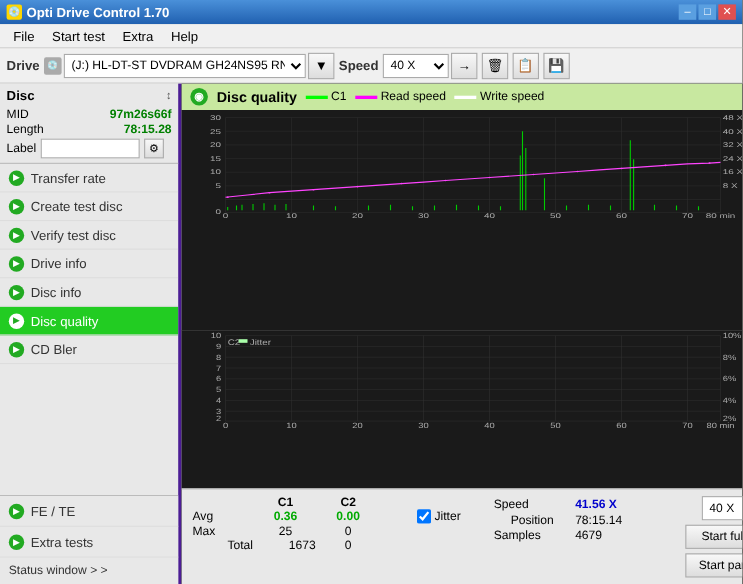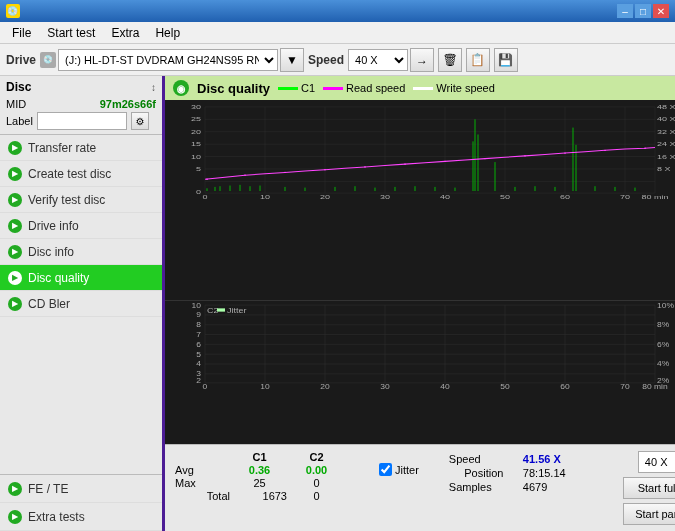--- a/index.html
+++ b/index.html
@@ -345,20 +345,21 @@
       cursor: pointer;
       font-size: 11px;
     }
   </style>
 </head>
 <body>
 
 <div class="title-bar">
   <div class="title-bar-left">
     <div class="title-bar-icon">💿</div>
+    <span class="title-bar-text">Opti Drive Control 1.70</span>
   </div>
   <div class="title-bar-controls">
     <button class="tb-btn">–</button>
     <button class="tb-btn">□</button>
     <button class="tb-btn close">✕</button>
   </div>
 </div>
 
 <div class="menu-bar">
   <span class="menu-item">File</span>
@@ -394,20 +395,24 @@
 
     <div class="disc-section">
       <div class="disc-header">
         <span class="disc-title">Disc</span>
         <span class="disc-arrow">↕</span>
       </div>
       <div class="disc-row">
         <span class="disc-row-label">MID</span>
         <span class="disc-row-value">97m26s66f</span>
       </div>
+      <div class="disc-row">
+        <span class="disc-row-label">Length</span>
+        <span class="disc-row-value">78:15.28</span>
+      </div>
       <div class="disc-label-input">
         <span class="disc-row-label">Label</span>
         <input type="text" class="disc-label-field" style="">
         <div class="disc-label-gear">⚙</div>
       </div>
     </div>
 
     <div class="nav-items">
       <div class="nav-item">
         <div class="nav-icon">▶</div>
@@ -440,20 +445,23 @@
     </div>
 
     <div class="sidebar-bottom">
       <div class="fe-te-btn">
         <div class="nav-icon">▶</div>
         <span>FE / TE</span>
       </div>
       <div class="fe-te-btn">
         <div class="nav-icon">▶</div>
         <span>Extra tests</span>
+      </div>
+      <div class="status-window-btn">
+        <span>Status window &gt; &gt;</span>
       </div>
     </div>
   </div>
 
   <div class="content-area">
 
     <div class="chart-header">
       <div class="chart-header-icon">◉</div>
       <span class="chart-title">Disc quality</span>
       <div class="legend-item">

